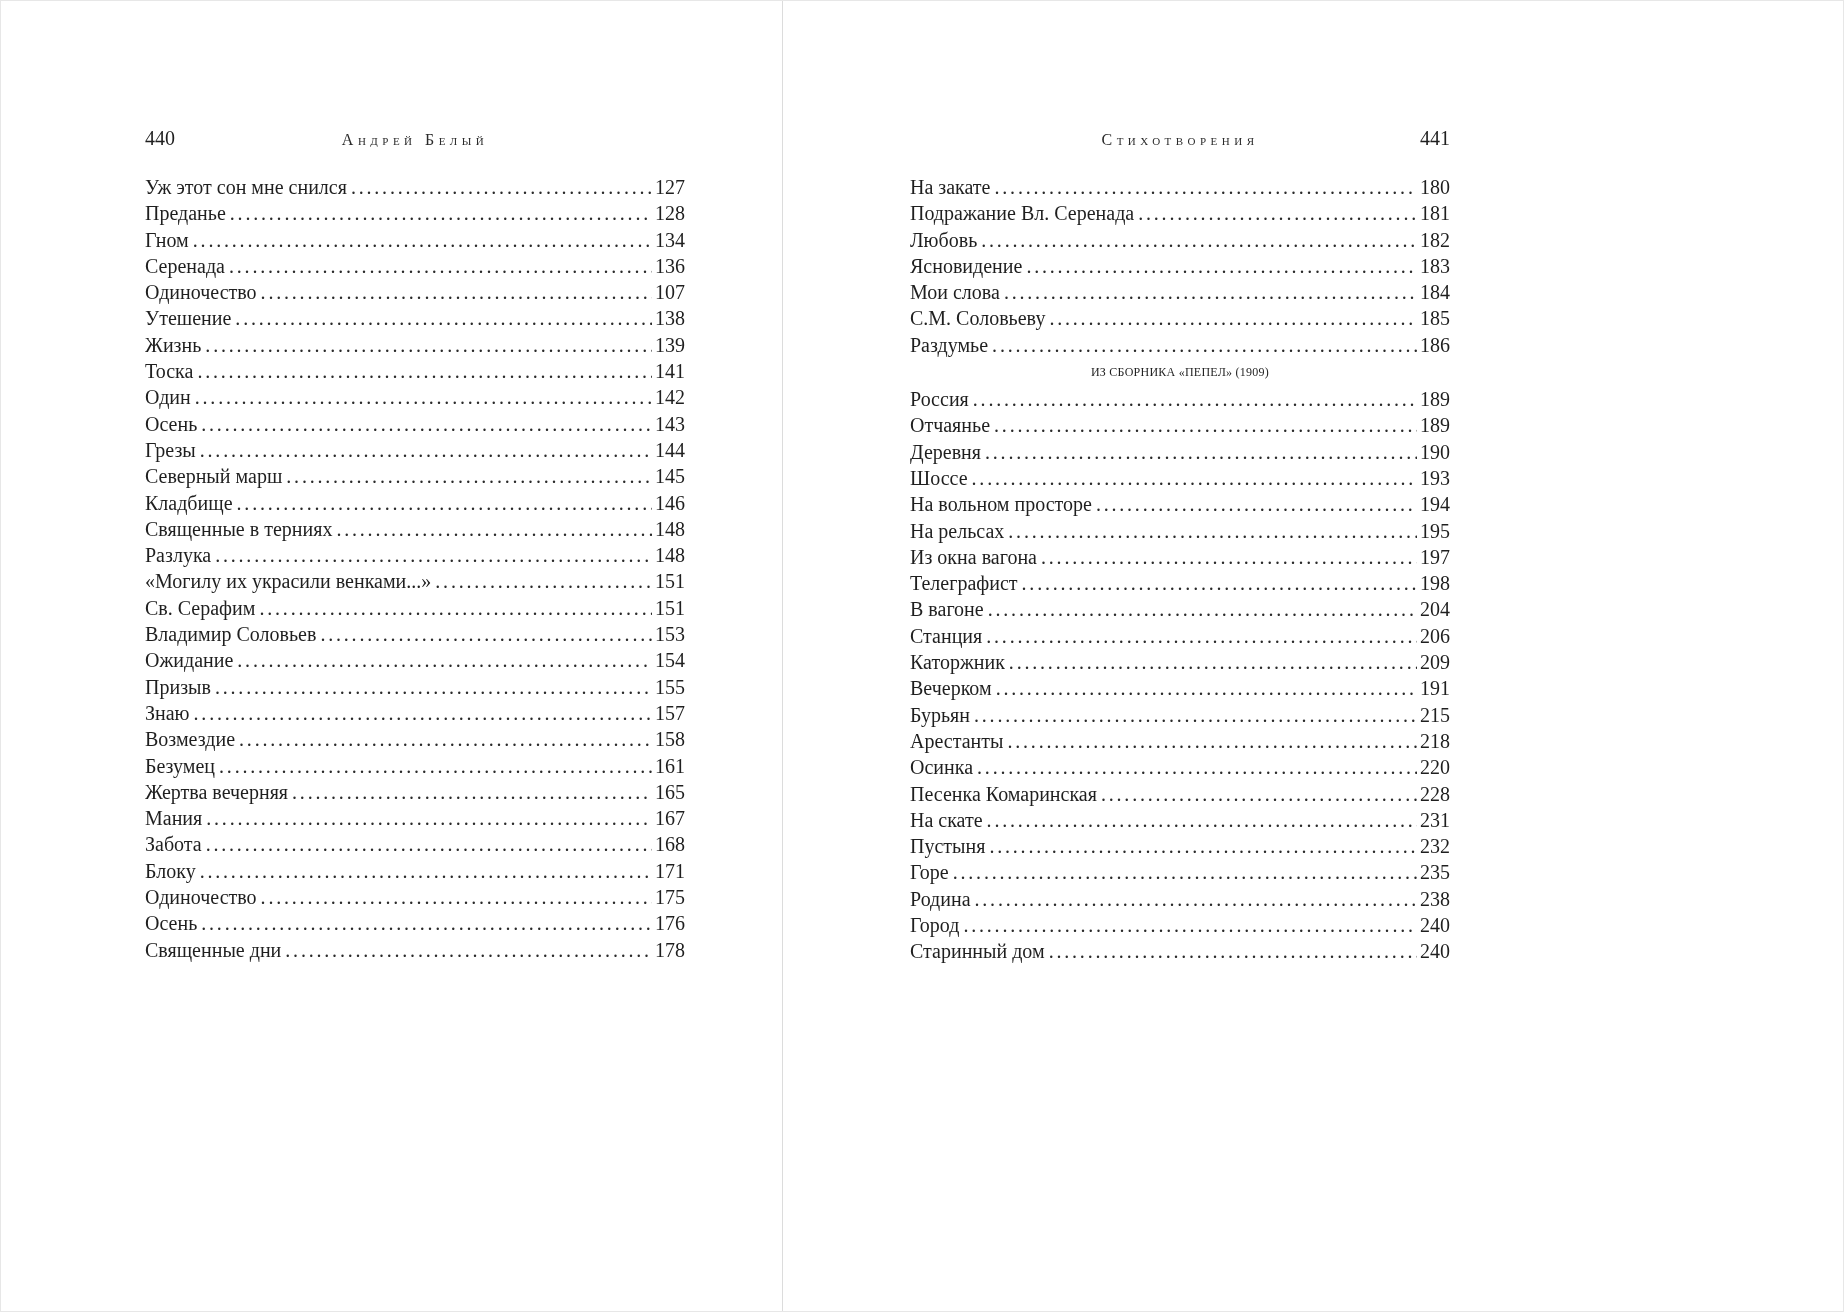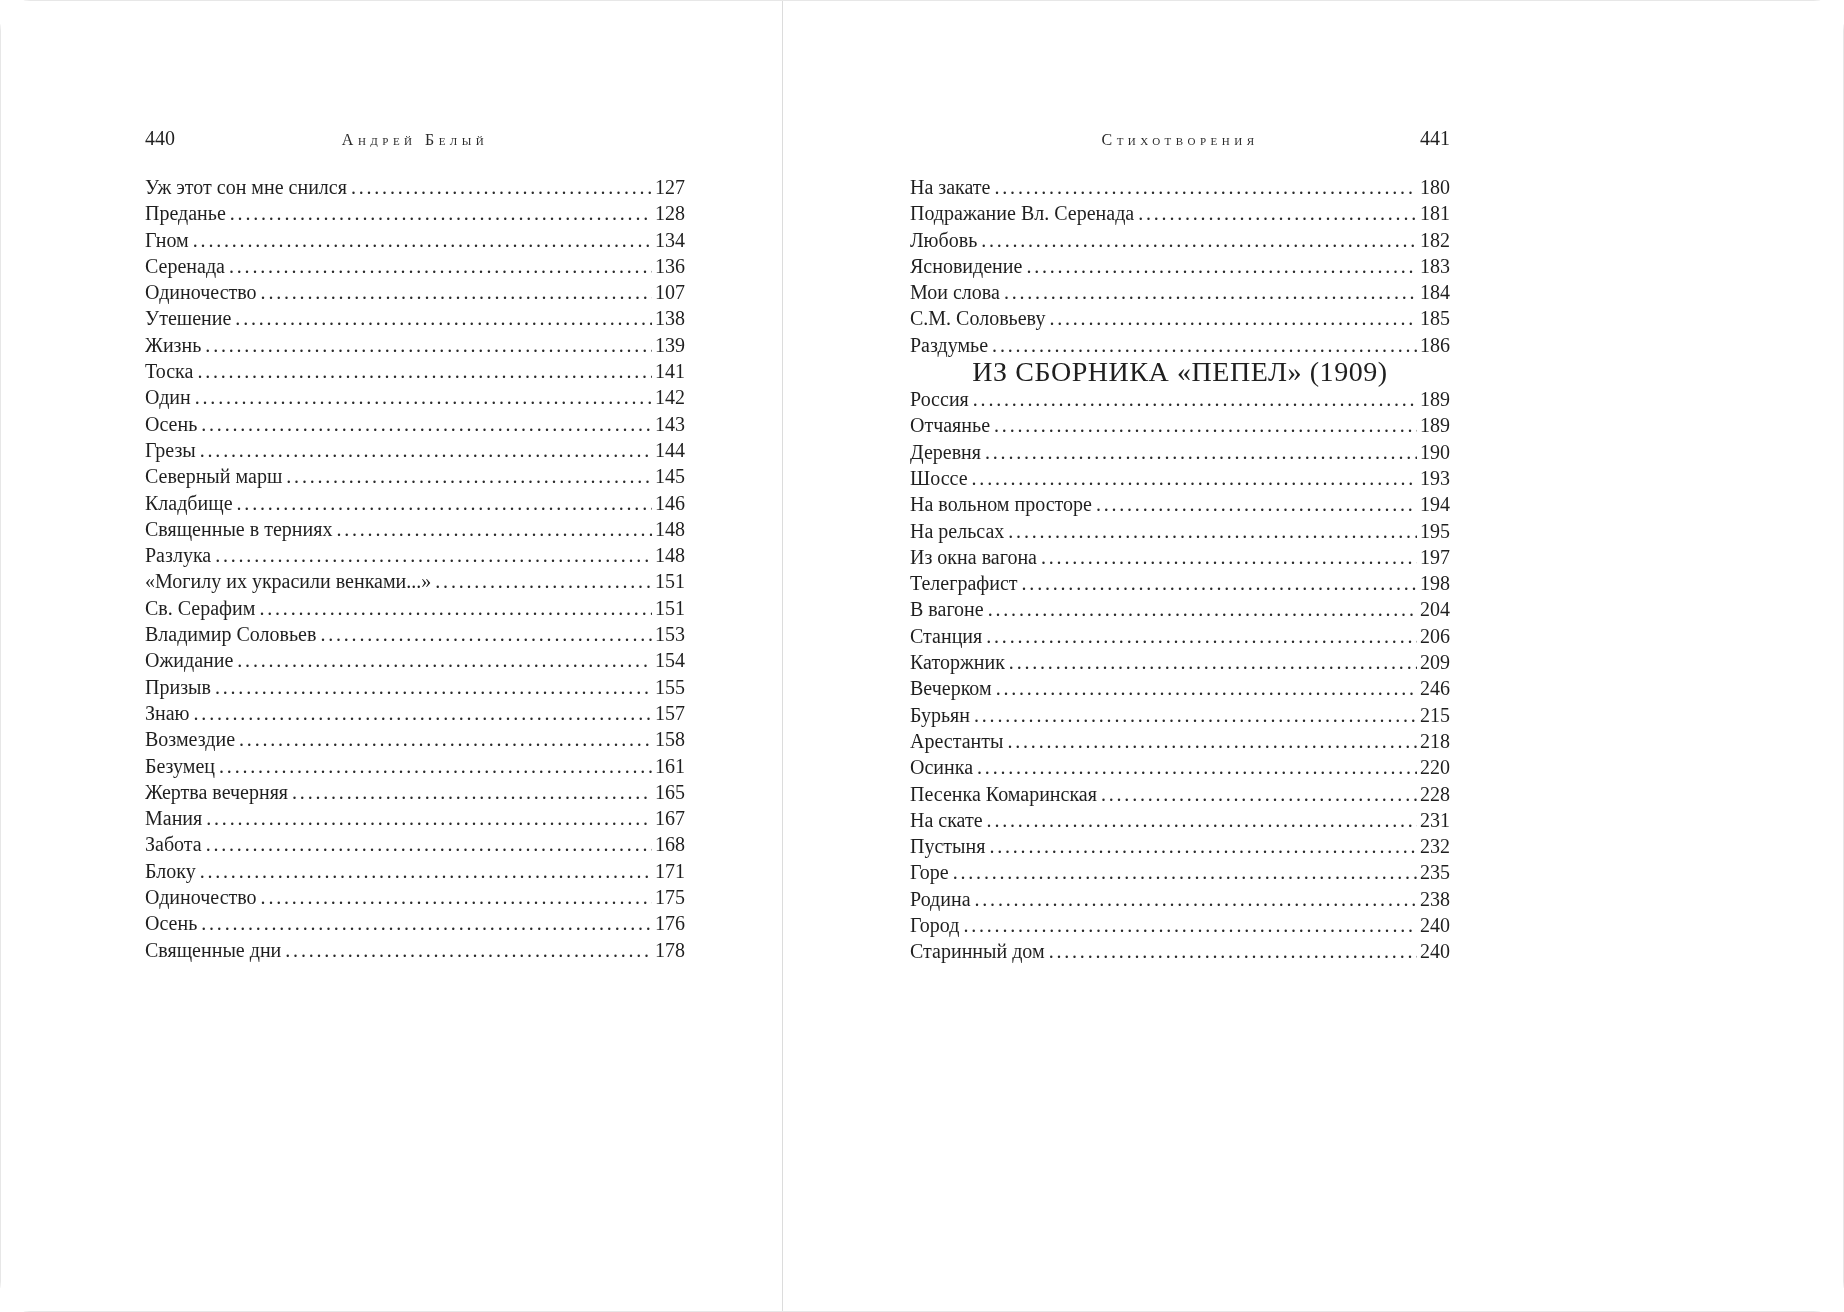--- a/index.html
+++ b/index.html
@@ -8,21 +8,20 @@
     background: #ffffff;
   }
   .spread {
     position: relative;
     width: 1844px;
     height: 1312px;
     background: #ffffff;
     font-family: "Liberation Serif", serif;
     color: #1f1f1f;
     overflow: hidden;
-    border-radius: 31px;
   }
   .spread::after {
     content: "";
     position: absolute;
     inset: 0;
     border: 1px solid #e7e7e7;
     pointer-events: none;
   }
   .gutter {
     position: absolute;
@@ -88,21 +87,21 @@
     color: #2a2a2a;
   }
   .toc-page {
     flex: 0 0 auto;
     white-space: nowrap;
   }
   .section-heading {
     text-align: center;
     height: 28px;
     line-height: 28px;
-    font-size: 28px;
+    font-size: 12px;
     letter-spacing: 0.02em;
   }
 </style>
 </head>
 <body>
 
 <div class="spread">
   <div class="gutter"></div>
 
   <div class="page-block left">
@@ -409,21 +408,21 @@
 
         <div class="toc-row">
           <span class="toc-title">Каторжник</span>
           <span class="toc-leader"></span>
           <span class="toc-page">209</span>
         </div>
 
         <div class="toc-row">
           <span class="toc-title">Вечерком</span>
           <span class="toc-leader"></span>
-          <span class="toc-page">246</span>
+          <span class="toc-page">191</span>
         </div>
 
         <div class="toc-row">
           <span class="toc-title">Бурьян</span>
           <span class="toc-leader"></span>
           <span class="toc-page">215</span>
         </div>
 
         <div class="toc-row">
           <span class="toc-title">Арестанты</span>

